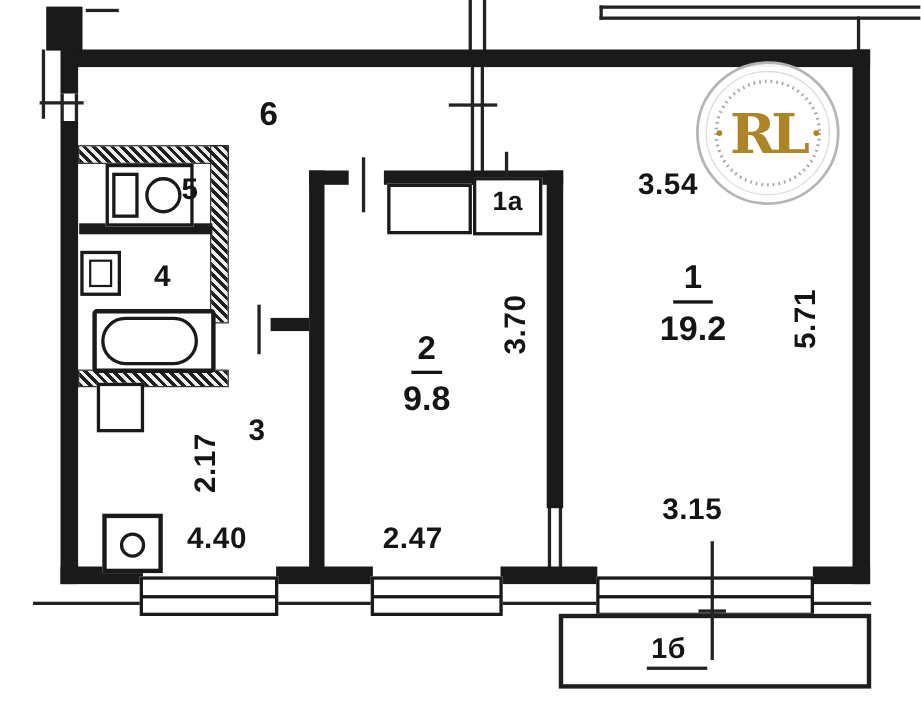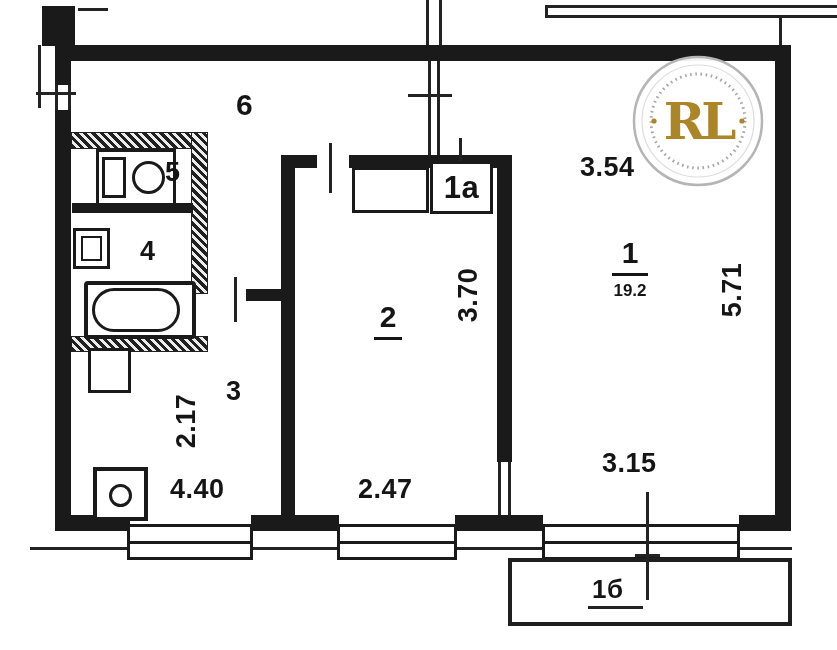--- a/index.html
+++ b/index.html
@@ -37,21 +37,21 @@
   .rot {
     display: flex;
     align-items: center;
     justify-content: center;
     text-align: center;
     transform: rotate(-90deg);
   }
   .frac { position: absolute; text-align: center; color: #151515; font-weight: 600; }
   .frac .num  { font-size: 30px; line-height: 34px; }
   .frac .bar  { height: 3px; background: #151515; margin: 3px auto 5px; }
-  .frac .area { font-size: 17px; text-align: center; }
+  .frac .area { font-size: 31px; text-align: center; }
   .window {
     position: absolute;
     border: 3px solid #1a1a1a;
     background: #ffffff;
   }
   .window .mid {
     position: absolute;
     left: -1px; right: -1px; top: 14px;
     height: 3px; background: #1a1a1a;
   }
@@ -115,21 +115,21 @@
   <div class="fix" style="left:73px;top:228px;width:37px;height:41px"></div>
   <div class="fix" style="left:81px;top:236px;width:21px;height:25px;border-width:2px"></div>
   <div class="fix" style="left:84px;top:281px;width:112px;height:58px;border-width:4px;border-radius:4px"></div>
   <div class="fix" style="left:92px;top:288px;width:88px;height:44px;border-radius:22px"></div>
   <div class="fix" style="left:88px;top:348px;width:43px;height:45px"></div>
   <div class="fix" style="left:93px;top:467px;width:55px;height:54px;border-width:4px"></div>
   <div class="fix circle" style="left:109px;top:484px;width:23px;height:23px"></div>
 
   <div class="fix" style="left:352px;top:167px;width:77px;height:46px"></div>
   <div class="fix" style="left:430px;top:161px;width:63px;height:53px"></div>
-  <div class="lbl" style="left:430px;top:170px;width:63px;text-align:center;font-size:31px">1а</div>
+  <div class="lbl" style="left:430px;top:170px;width:63px;text-align:center;font-size:24px">1а</div>
 
   <div class="window" style="left:127px;top:524px;width:126px;height:36px">
       <div class="mid"></div>
     </div>
   <div class="window" style="left:337px;top:524px;width:120px;height:36px">
       <div class="mid"></div>
     </div>
   <div class="window" style="left:542px;top:524px;width:198px;height:36px">
       <div class="mid"></div>
     </div>
@@ -142,34 +142,35 @@
   <div class="thin" style="left:635px;top:554px;width:25px;height:3px"></div>
 
   <div class="lbl" style="left:236px;top:88px;font-size:30px">6</div>
   <div class="lbl" style="left:165px;top:157px">5</div>
   <div class="lbl" style="left:140px;top:236px">4</div>
   <div class="lbl" style="left:226px;top:376px">3</div>
 
   <div class="frac" style="left:352px;top:300px;width:72px">
     <div class="num">2</div>
     <div class="bar" style="width:28px"></div>
+    <div class="area">9.8</div>
   </div>
 
   <div class="frac" style="left:592px;top:236px;width:76px">
     <div class="num">1</div>
     <div class="bar" style="width:36px"></div>
     <div class="area">19.2</div>
   </div>
 
   <div class="lbl" style="left:580px;top:152px">3.54</div>
   <div class="lbl rot" style="left:687px;top:275px;width:90px;height:30px">5.71</div>
   <div class="lbl rot" style="left:423px;top:280px;width:90px;height:30px">3.70</div>
   <div class="lbl rot" style="left:141px;top:406px;width:90px;height:30px">2.17</div>
   <div class="lbl" style="left:170px;top:474px">4.40</div>
-  <div class="lbl" style="left:358px;top:474px">2.47</div>
+  <div class="lbl" style="left:348px;top:474px">2.47</div>
   <div class="lbl" style="left:602px;top:448px">3.15</div>
 
   <svg class="abs" style="left:630px;top:53px" width="136" height="136" viewBox="0 0 136 136">
     <circle cx="68" cy="68" r="64" fill="rgba(255,255,255,0.95)" stroke="#b5b5b5" stroke-width="2.5"></circle>
     <circle cx="68" cy="68" r="56" fill="none" stroke="#dddddd" stroke-width="1.2"></circle>
     <circle cx="68" cy="68" r="47" fill="none" stroke="#a8a8a8" stroke-width="3" stroke-dasharray="1.6 3.6"></circle>
     <circle cx="24" cy="68" r="2.6" fill="#ab8526"></circle>
     <circle cx="112" cy="68" r="2.6" fill="#ab8526"></circle>
     <text x="68" y="86" text-anchor="middle" font-family="DejaVu Serif, serif" font-size="50" font-weight="bold" fill="#ab8526" letter-spacing="-4">RL</text>
   </svg>

